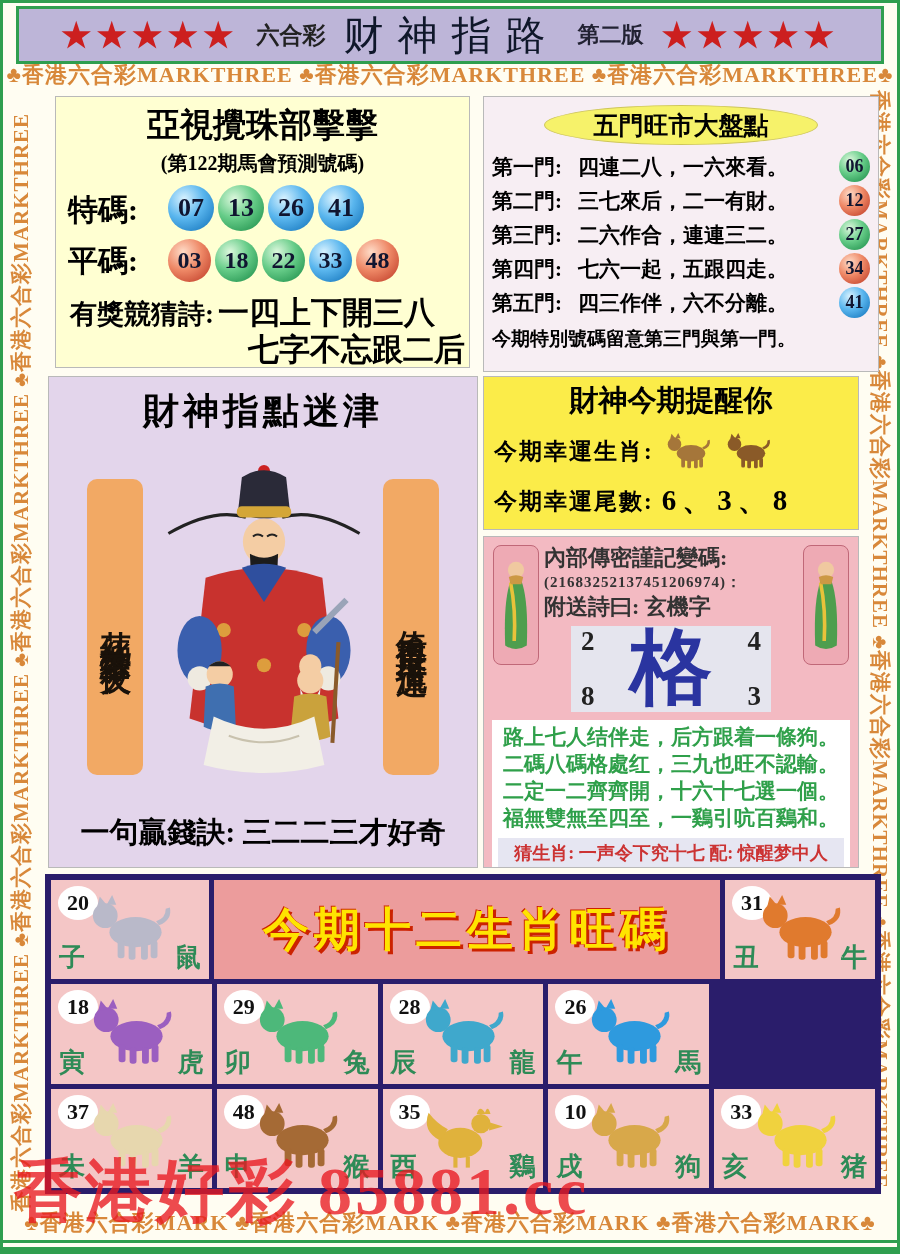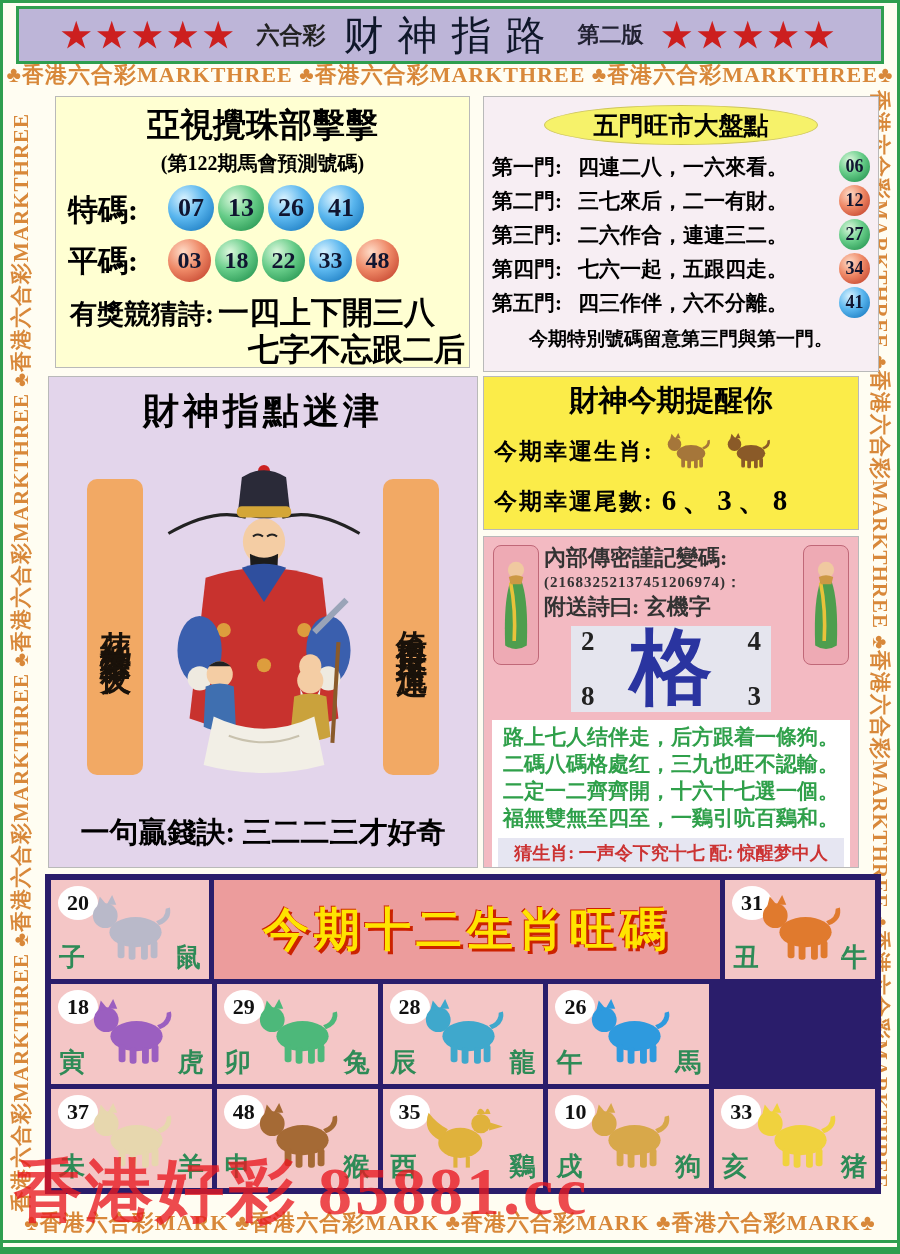--- a/index.html
+++ b/index.html
@@ -45,21 +45,21 @@
   .boxA .poem .pl{font-size:27px;font-weight:bold;}
   .boxA .poem .l1{font-size:31px;font-weight:bold;}
   .boxA .poem .l2{font-size:31px;font-weight:bold;margin-left:178px;line-height:1.05;}
   
   .boxC{left:483px;top:96px;width:396px;height:276px;background:#f7eef3;padding:6px 8px;box-sizing:border-box;}
   .boxC .oval{width:272px;height:38px;margin:2px auto 6px auto;background:#f6f26a;border:1px solid #cfc75a;
     border-radius:50%;display:flex;align-items:center;justify-content:center;font-size:25px;font-weight:bold;}
   .door{display:flex;align-items:center;margin-top:3px;gap:2px;}
   .door .d{font-size:21px;font-weight:bold;width:84px;flex:none;}
   .door .tx{font-size:21px;font-weight:bold;flex:1;letter-spacing:0px;}
-  .boxC .foot{font-size:19px;font-weight:bold;text-align:center;margin-top:8px;}
+  .boxC .foot{font-size:19px;font-weight:bold;text-align:left;margin-top:8px;}
   
   .boxB{left:48px;top:376px;width:430px;height:492px;background:#e3d5eb;}
   .boxB .t{font-size:36px;font-weight:bold;text-align:center;margin-top:10px;letter-spacing:4px;}
   .couplet{position:absolute;top:102px;width:56px;height:296px;background:#f2a964;border-radius:10px;
     display:flex;align-items:center;justify-content:center;}
   .couplet span{writing-mode:vertical-rl;font-size:31px;font-weight:bold;letter-spacing:6px;color:#1a120a;}
   .coupL{left:38px;} .coupR{right:38px;}
   .godsvg{position:absolute;left:104px;top:72px;}
   .boxB .tip{position:absolute;bottom:14px;width:100%;text-align:center;font-size:29px;font-weight:bold;}
   

